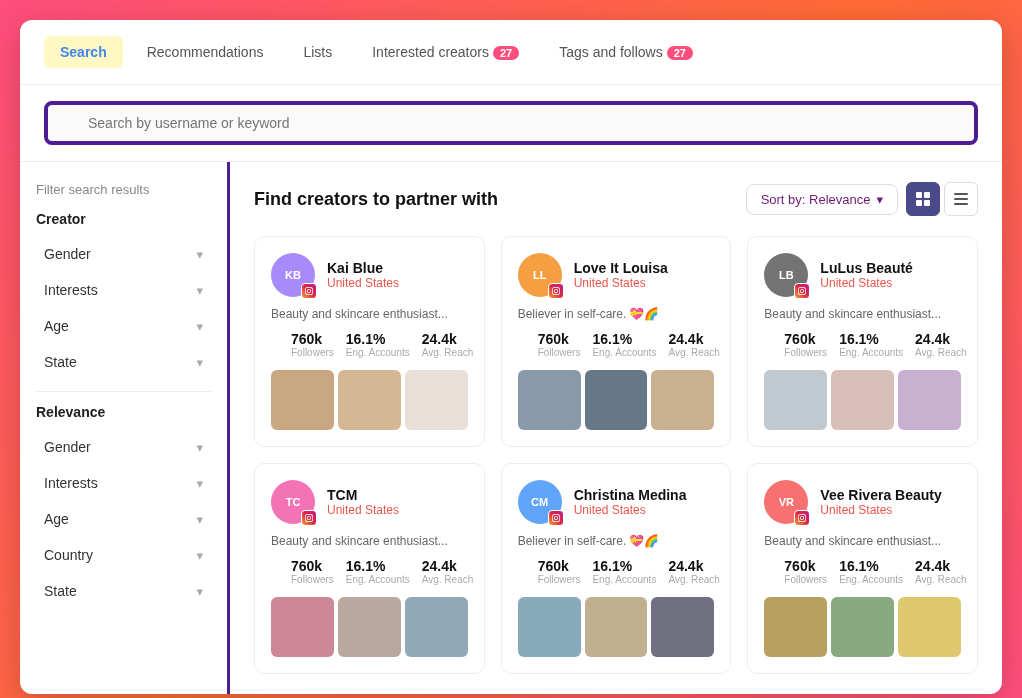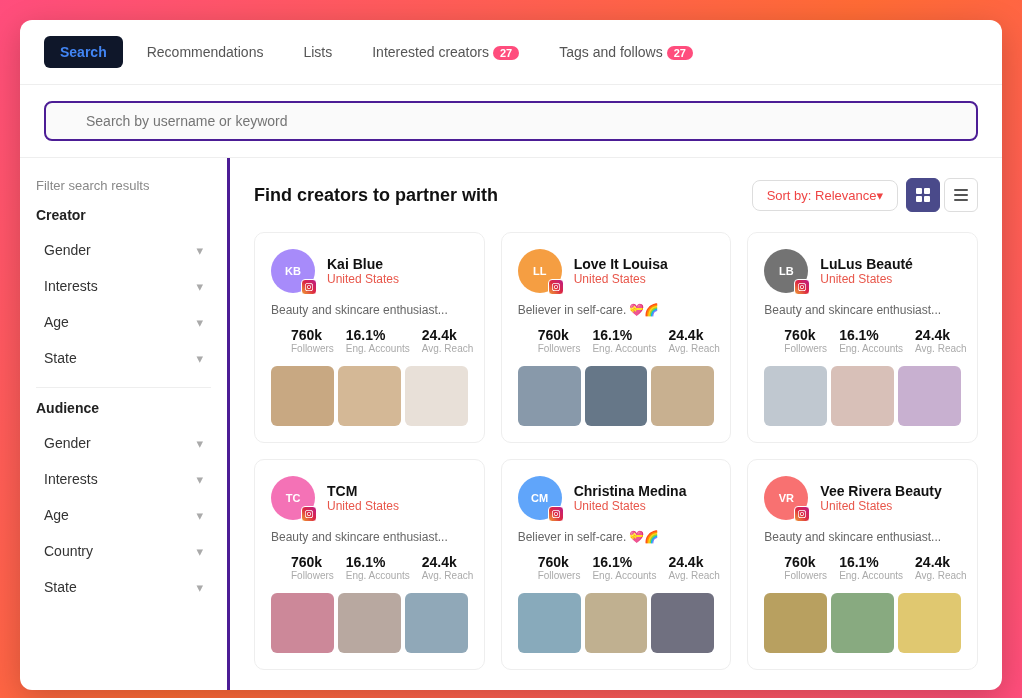--- a/index.html
+++ b/index.html
@@ -31,21 +31,21 @@
       padding: 8px 16px;
       border-radius: 6px;
       cursor: pointer;
       font-size: 14px;
       color: #555;
       background: none;
       border: none;
       white-space: nowrap;
     }
     .nav-tab.active {
-      background: #0f172a;
+      background: #fef9c3;
       color: #4285f4;
       font-weight: 600;
     }
     .nav-tab .badge {
       display: inline-block;
       background: #ff4d7d;
       color: #fff;
       border-radius: 10px;
       padding: 1px 7px;
       font-size: 11px;
@@ -53,21 +53,21 @@
       font-weight: 700;
     }
     
     .search-bar-container {
       padding: 16px 24px;
       border-bottom: 1px solid #eee;
     }
     .search-bar {
       width: 100%;
       padding: 10px 16px 10px 40px;
-      border: 2px solid #4c1d95;
+      border: 4px solid #4c1d95;
       border-radius: 8px;
       font-size: 14px;
       color: #333;
       outline: none;
       background: #fafafa;
       position: relative;
     }
     .search-bar-wrapper {
       position: relative;
     }
@@ -142,25 +142,26 @@
       color: #111;
     }
     .header-controls {
       display: flex;
       align-items: center;
       gap: 8px;
     }
     .sort-dropdown {
       display: flex;
       align-items: center;
+      gap: 6px;
       border: 1px solid #ddd;
       border-radius: 8px;
       padding: 7px 14px;
       font-size: 13px;
-      color: #ef4444;
+      color: #701a75;
       cursor: pointer;
       background: #fff;
     }
     .view-toggle {
       display: flex;
       gap: 4px;
     }
     .view-btn {
       width: 34px;
       height: 34px;
@@ -322,21 +323,21 @@
           <div class="filter-item">
             <span>Age</span>
             <span class="filter-chevron">▾</span>
           </div>
           <div class="filter-item">
             <span>State</span>
             <span class="filter-chevron">▾</span>
           </div>
         </div>
       <hr class="filter-divider">
-      <div class="filter-section-title">Audience</div>
+      <div class="filter-section-title">Relevance</div>
       <div id="audience-filters">
           <div class="filter-item">
             <span>Gender</span>
             <span class="filter-chevron">▾</span>
           </div>
           <div class="filter-item">
             <span>Interests</span>
             <span class="filter-chevron">▾</span>
           </div>
           <div class="filter-item">

